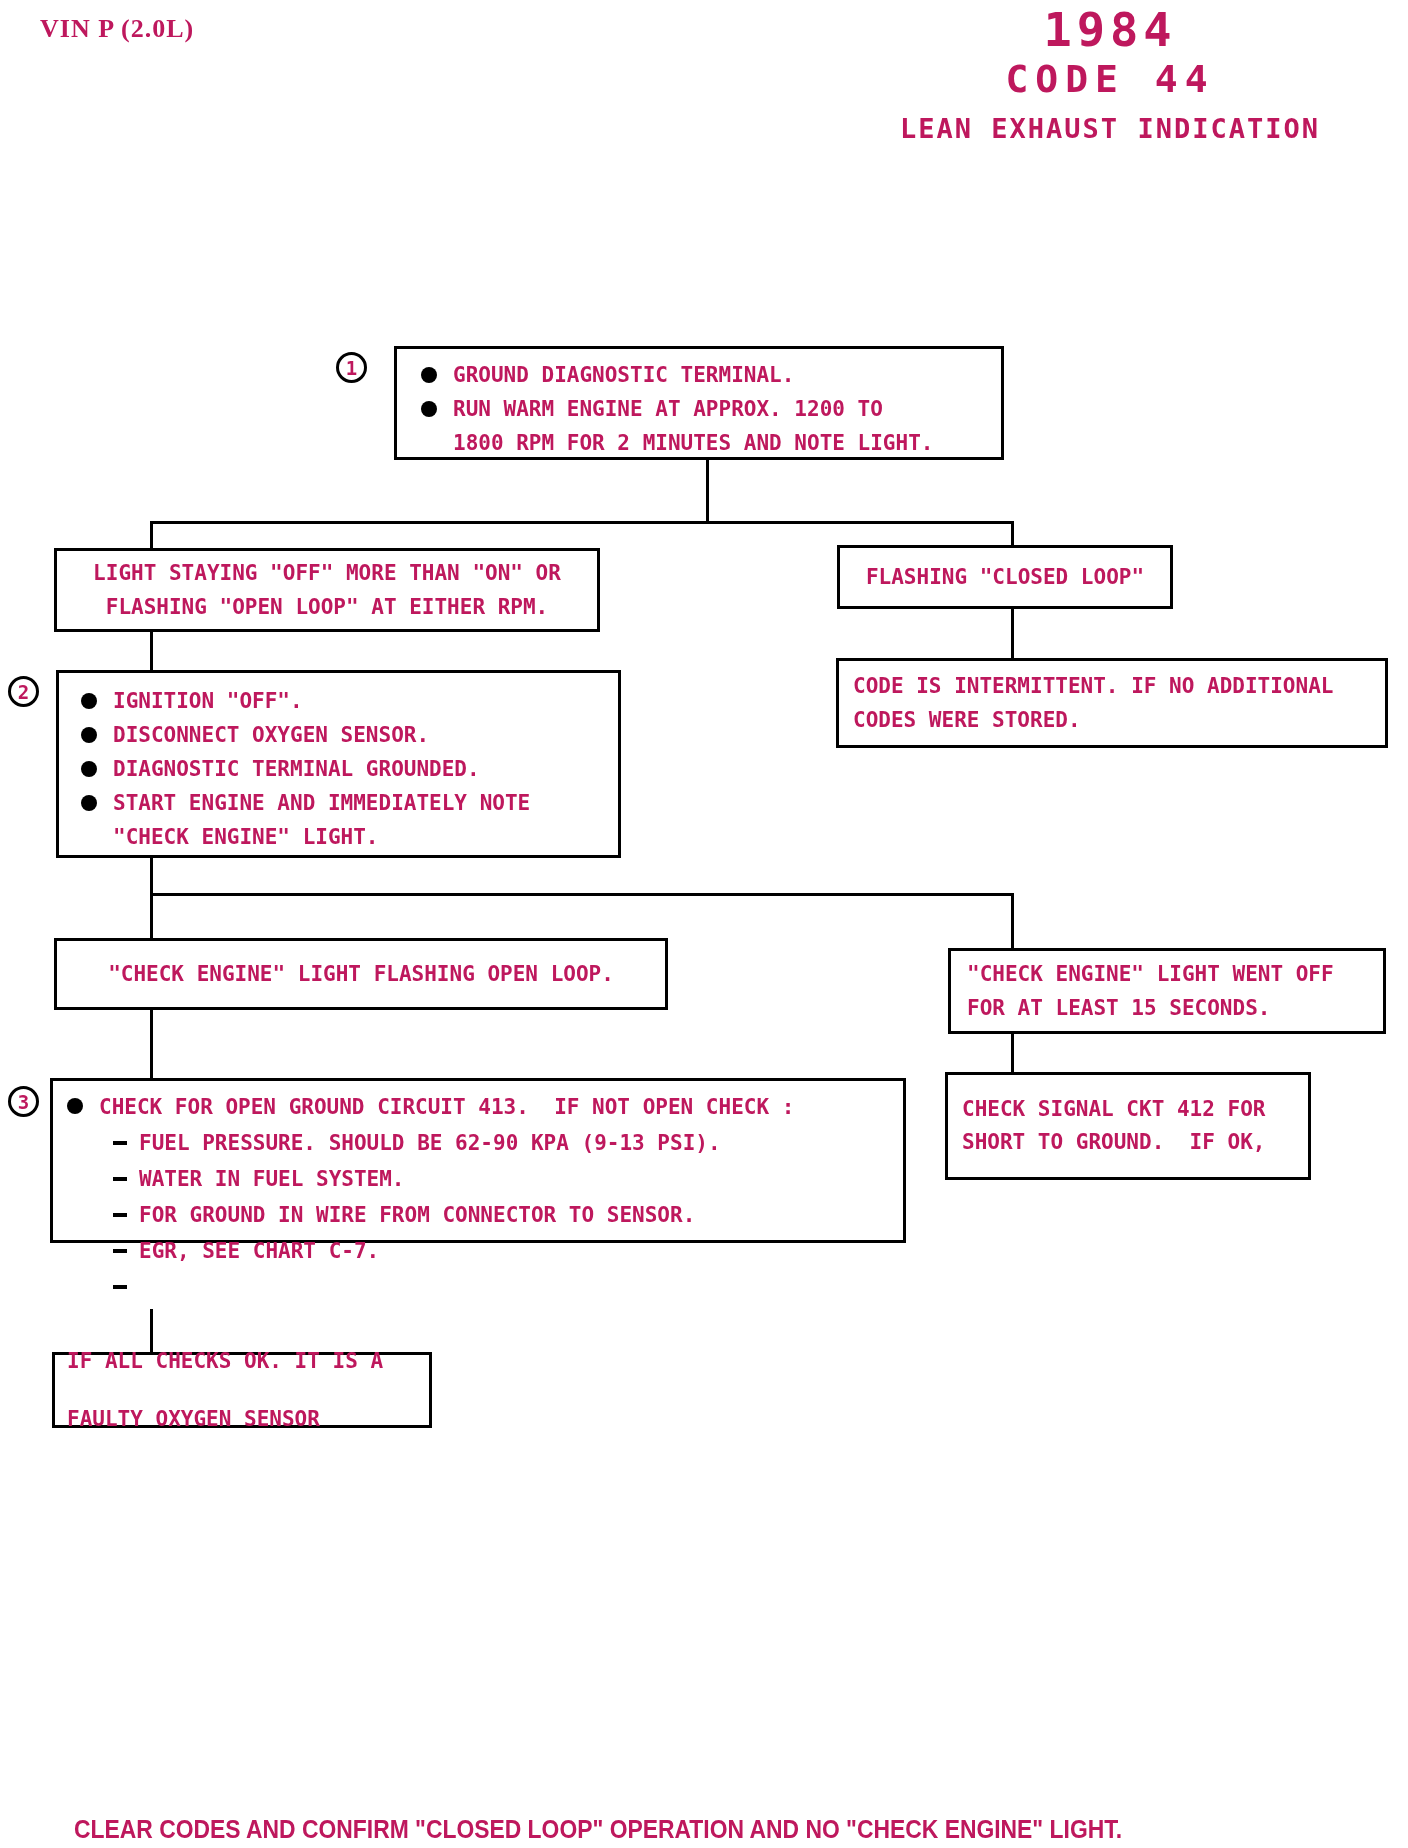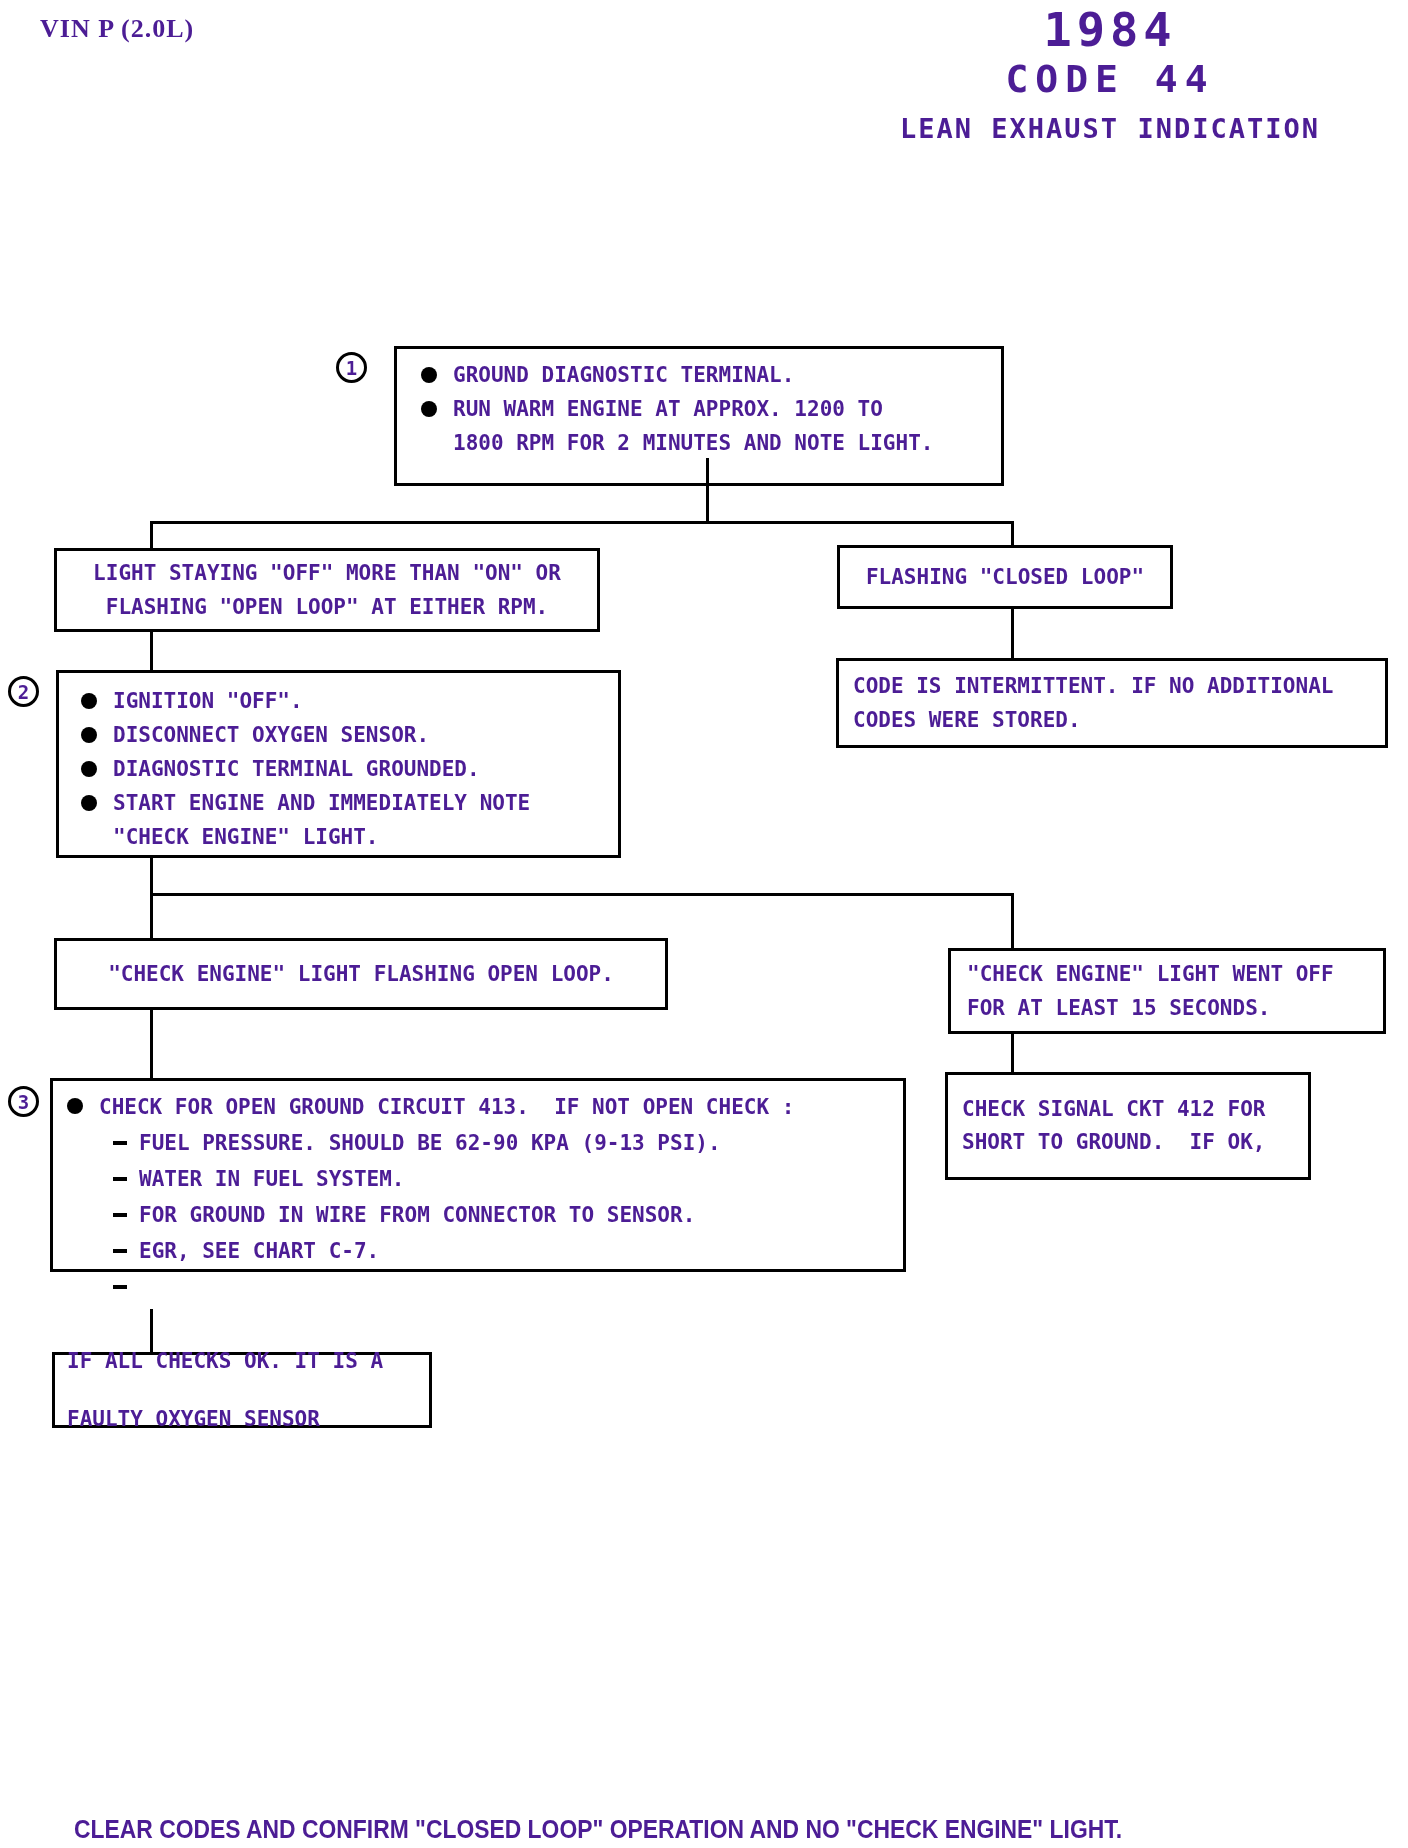--- a/index.html
+++ b/index.html
@@ -1,19 +1,19 @@
 <!DOCTYPE html>
 <html><head>
 <meta charset="utf-8">
 <style>
   html,body { margin:0; padding:0; background:#ffffff; }
   #page {
     position:relative; width:1408px; height:1848px;
     background:#ffffff; overflow:hidden;
-    font-family:"DejaVu Sans Mono", monospace; color:#4c1d95;
+    font-family:"DejaVu Sans Mono", monospace; color:#be185d;
   }
   
   .vin {
     position:absolute; left:40px; top:14px;
     font-family:"Liberation Serif", serif; font-weight:bold;
     font-size:26px; letter-spacing:1px; white-space:pre;
   }
   .hdr-block {
     position:absolute; left:830px; top:4px; width:560px; text-align:center;
     font-weight:bold;
@@ -64,21 +64,21 @@
   <div class="vin">VIN P (2.0L)</div>
   <div class="hdr-block">
     <div class="hdr-year">1984</div>
     <div class="hdr-code">CODE 44</div>
     <div class="hdr-sub">LEAN EXHAUST INDICATION</div>
   </div>
 
   <div class="circ" style="left:336px; top:352px;">
     <span>1</span>
   </div>
-  <div class="box" style="left:394px; top:346px; width:610px; height:140px; padding:9px 10px 0 24px;">
+  <div class="box" style="left:394px; top:346px; width:610px; height:114px; padding:9px 10px 0 24px;">
     <div class="brow">
       <span class="bullet-marker"></span>
       <div class="tline">GROUND DIAGNOSTIC TERMINAL.</div>
     </div>
     <div class="brow">
       <span class="bullet-marker"></span>
       <div>
         <div class="tline">RUN WARM ENGINE AT APPROX. 1200 TO</div>
         <div class="tline">1800 RPM FOR 2 MINUTES AND NOTE LIGHT.</div>
       </div>
@@ -150,21 +150,21 @@
   <div class="vline" style="left:1011px; top:1033px; width:3px; height:41px;"></div>
 
   <div class="box vcenter" style="left:945px; top:1072px; width:366px; height:108px; padding-left:14px;">
     <div class="tline" style="line-height:33px;">CHECK SIGNAL CKT 412 FOR</div>
     <div class="tline" style="line-height:33px;">SHORT TO GROUND.  IF OK,</div>
   </div>
 
   <div class="circ" style="left:8px; top:1086px;">
     <span>3</span>
   </div>
-  <div class="box" style="left:50px; top:1078px; width:856px; height:194px; padding:8px 8px 0 14px;">
+  <div class="box" style="left:50px; top:1078px; width:856px; height:165px; padding:8px 8px 0 14px;">
     <div class="brow">
       <span class="bullet-marker"></span>
       <div class="tline" style="line-height:36px;">CHECK FOR OPEN GROUND CIRCUIT 413.  IF NOT OPEN CHECK :</div>
     </div>
     <div class="brow" style="margin-left:46px;">
       <span class="dash-marker"></span>
       <div class="tline" style="line-height:36px;">FUEL PRESSURE. SHOULD BE 62-90 KPA (9-13 PSI).</div>
     </div>
     <div class="brow" style="margin-left:46px;">
       <span class="dash-marker"></span>

